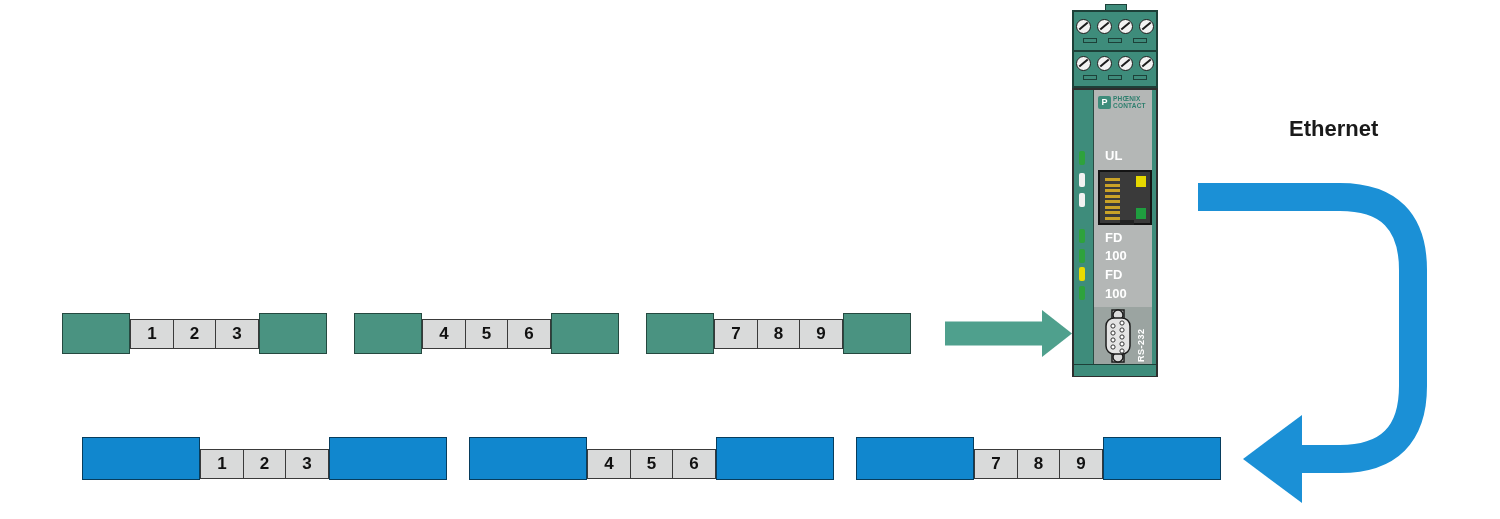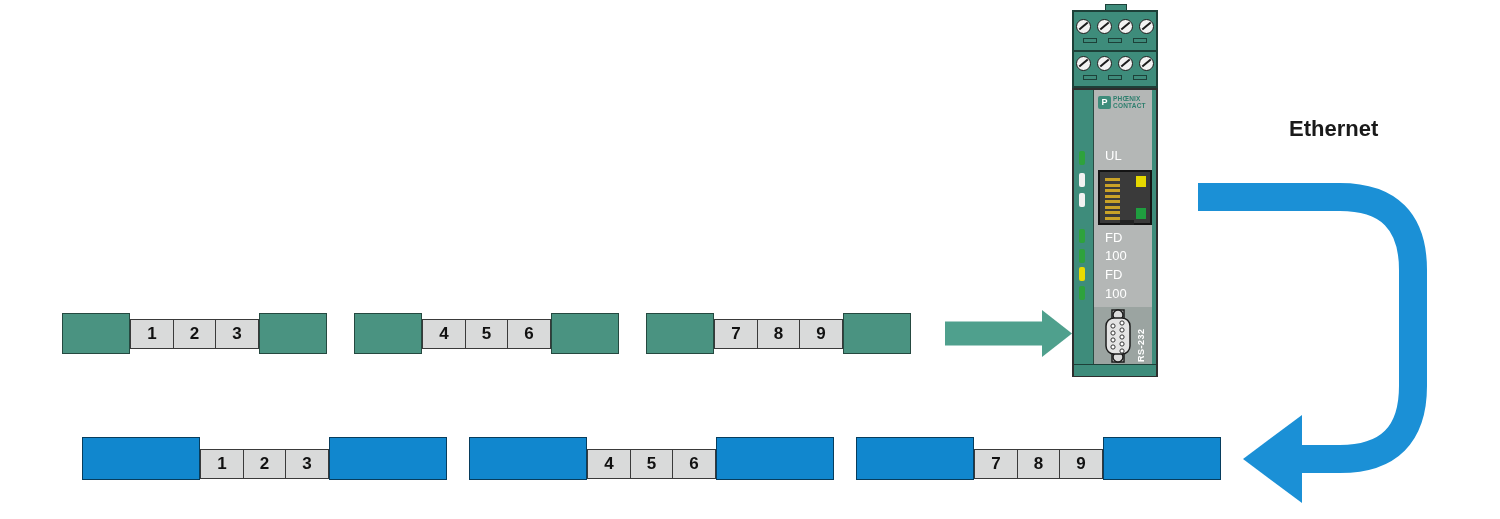--- a/index.html
+++ b/index.html
@@ -69,21 +69,21 @@
   #right-strip { position:absolute; right:0; top:0; width:4px; height:285px; background:var(--device-green); }
   #base-strip  { position:absolute; left:0; top:274px; width:82px; height:11px; background:var(--device-green); border-top:1.5px solid #1d4038; }
 
   #brand { position:absolute; left:24px; top:5px; display:flex; gap:2px; align-items:center; }
   #brand-badge {
     width:13px; height:13px; background:var(--device-green); color:#fff; border-radius:2px;
     font-size:9px; font-weight:bold; display:flex; align-items:center; justify-content:center;
   }
   #brand-text { display:flex; flex-direction:column; font-size:6.5px; line-height:7px; font-weight:bold; color:#2e7f6e; letter-spacing:.2px; }
 
-  .dev-label { position:absolute; left:31px; color:#fff; font-weight:normal; font-size:13px; }
+  .dev-label { position:absolute; left:31px; color:#fff; font-weight:bold; font-size:13px; }
   #ul-label { top:58px; }
   .led-dash { position:absolute; left:5px; width:6px; height:14px; border-radius:2px; }
   .led-green  { background:#2EA23C; }
   .led-white  { background:#F2F2F2; }
   .led-yellow { background:#E8DC00; }
 
   #rj45 {
     position:absolute; left:24px; top:80px; width:54px; height:55px;
     background:#3a3a3a; border:2px solid #141414; box-sizing:border-box;
   }

